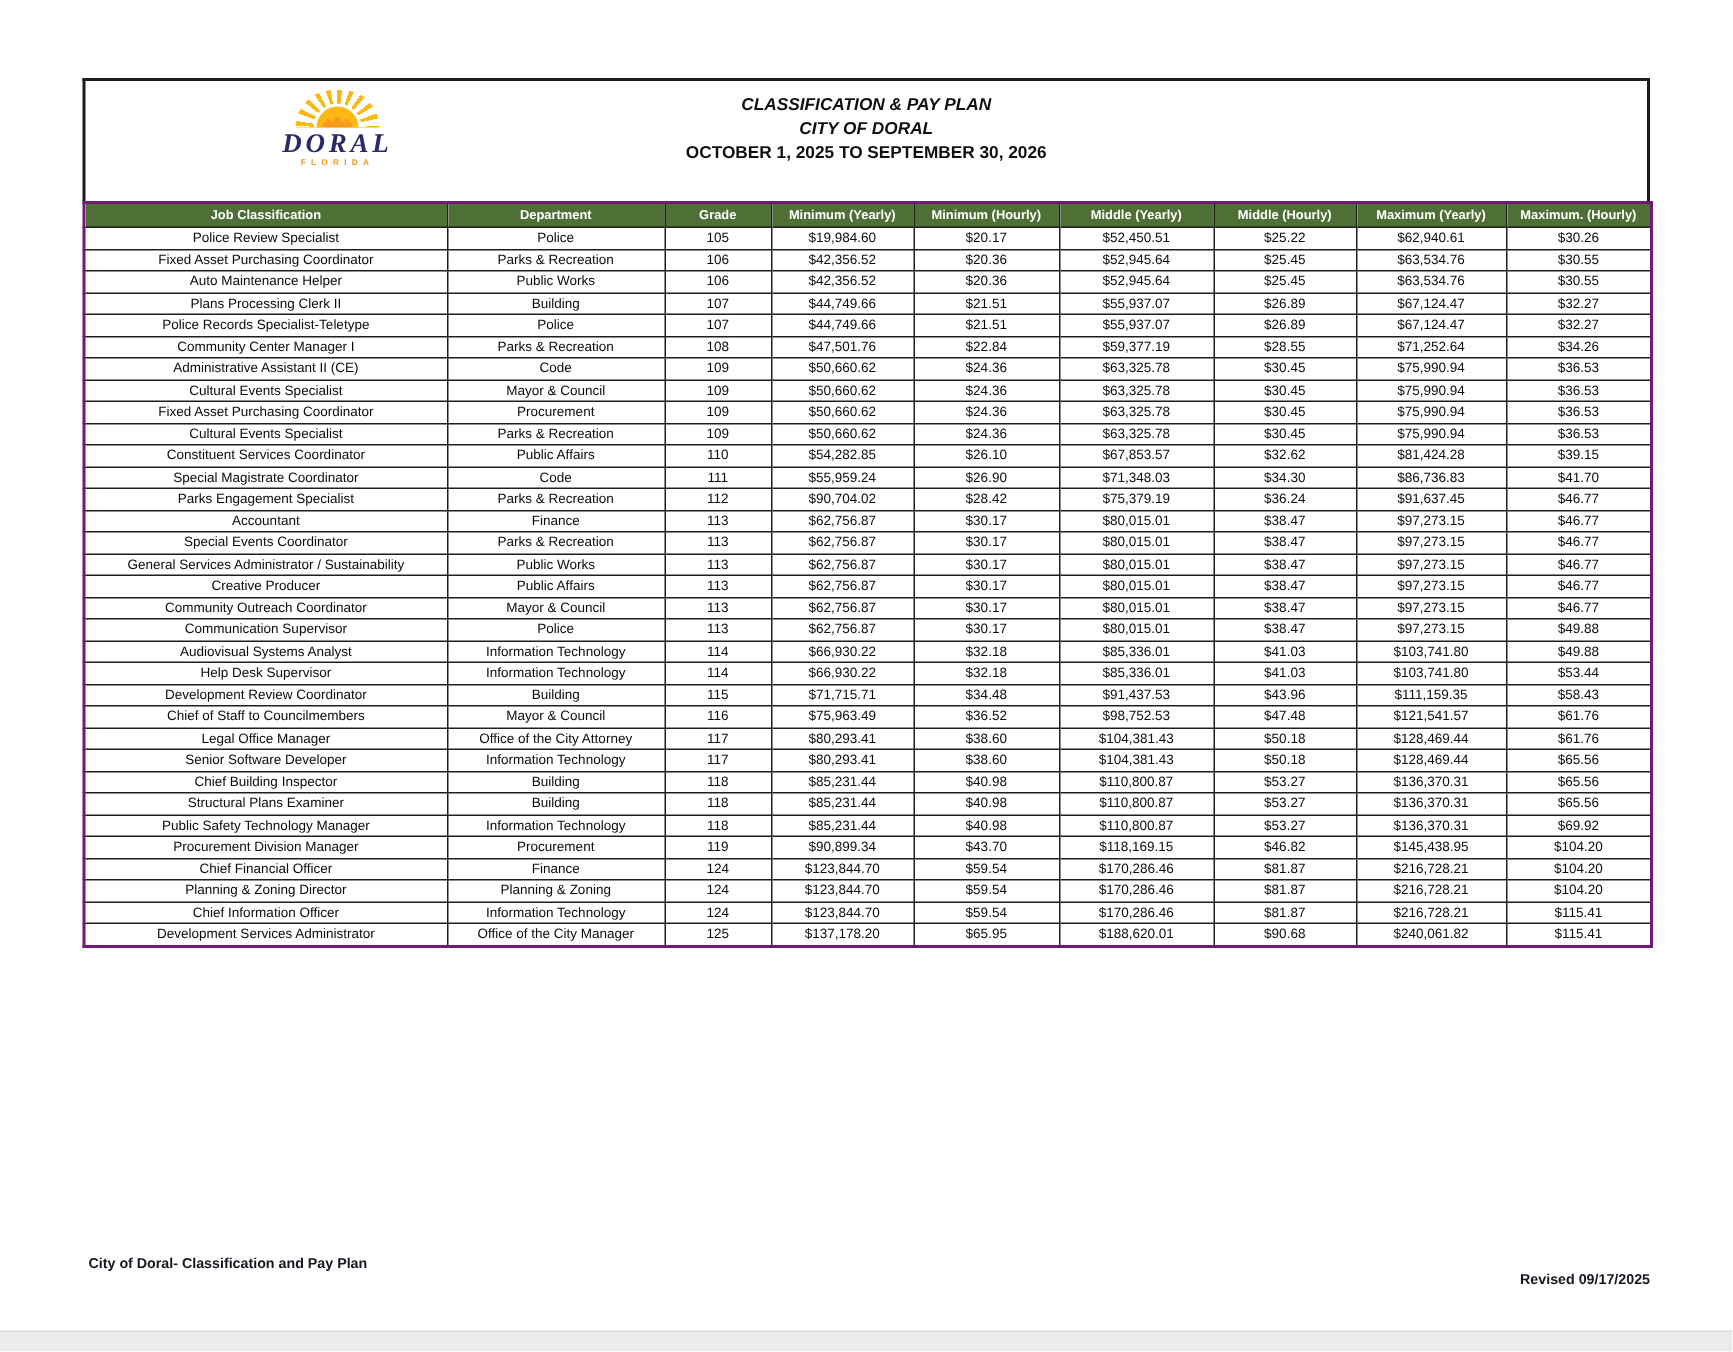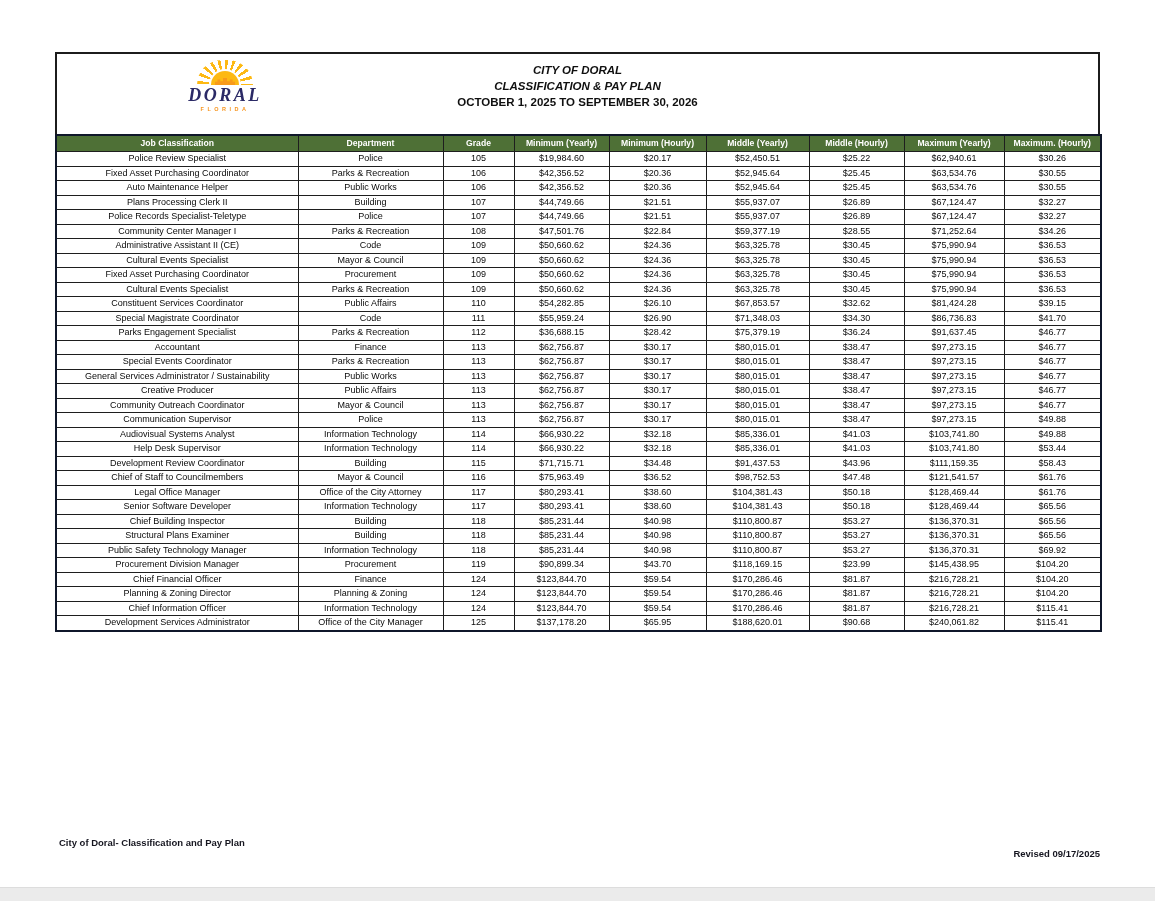--- a/index.html
+++ b/index.html
@@ -48,21 +48,21 @@
   }
   .titles {
     position:absolute; left:0; right:0; top:8px; text-align:center;
     color:#101010; font-weight:bold; font-size:11.5px; line-height:16px;
   }
   .titles .it { font-style:italic; }
 
   
   table.pay {
     width:1045px; border-collapse:collapse; table-layout:fixed;
-    border:2px solid #0f172a; background:#fff;
+    border:2px solid #701a75; background:#fff;
   }
   table.pay th, table.pay td {
     border:1px solid #1e1e1e; text-align:center; vertical-align:middle;
     overflow:hidden; white-space:nowrap; padding:0 2px; box-sizing:border-box;
   }
   table.pay th {
     background:var(--header-row-bg,#4E7036); color:var(--header-row-text,#fff);
     font-size:8.6px; font-weight:bold; height:15px; line-height:15px;
   }
   table.pay td {
@@ -96,22 +96,22 @@
       <div class="sun">
         <div class="sun-rays"></div>
         <div class="sun-disc">
             <div class="sun-skyline"></div>
           </div>
       </div>
       <div class="logo-word">DORAL</div>
       <div class="logo-sub">FLORIDA</div>
     </div>
     <div class="titles">
+      <div class="it">CLASSIFICATION &amp; PAY PLAN</div>
       <div class="it">CITY OF DORAL</div>
-      <div class="it">CLASSIFICATION &amp; PAY PLAN</div>
       <div>OCTOBER 1, 2025 TO SEPTEMBER 30, 2026</div>
     </div>
   </div>
 
   <table class="pay">
     <colgroup>
       <col class="c0">
         <col class="c1">
         <col class="c2">
         <col class="c3">
@@ -264,21 +264,21 @@
           <td>$26.90</td>
           <td>$71,348.03</td>
           <td>$34.30</td>
           <td>$86,736.83</td>
           <td>$41.70</td>
         </tr>
         <tr>
           <td>Parks Engagement Specialist</td>
           <td>Parks &amp; Recreation</td>
           <td>112</td>
-          <td>$36,688.15</td>
+          <td>$90,704.02</td>
           <td>$28.42</td>
           <td>$75,379.19</td>
           <td>$36.24</td>
           <td>$91,637.45</td>
           <td>$46.77</td>
         </tr>
         <tr>
           <td>Accountant</td>
           <td>Finance</td>
           <td>113</td>
@@ -443,21 +443,21 @@
           <td>$136,370.31</td>
           <td>$69.92</td>
         </tr>
         <tr>
           <td>Procurement Division Manager</td>
           <td>Procurement</td>
           <td>119</td>
           <td>$90,899.34</td>
           <td>$43.70</td>
           <td>$118,169.15</td>
-          <td>$23.99</td>
+          <td>$46.82</td>
           <td>$145,438.95</td>
           <td>$104.20</td>
         </tr>
         <tr>
           <td>Chief Financial Officer</td>
           <td>Finance</td>
           <td>124</td>
           <td>$123,844.70</td>
           <td>$59.54</td>
           <td>$170,286.46</td>

